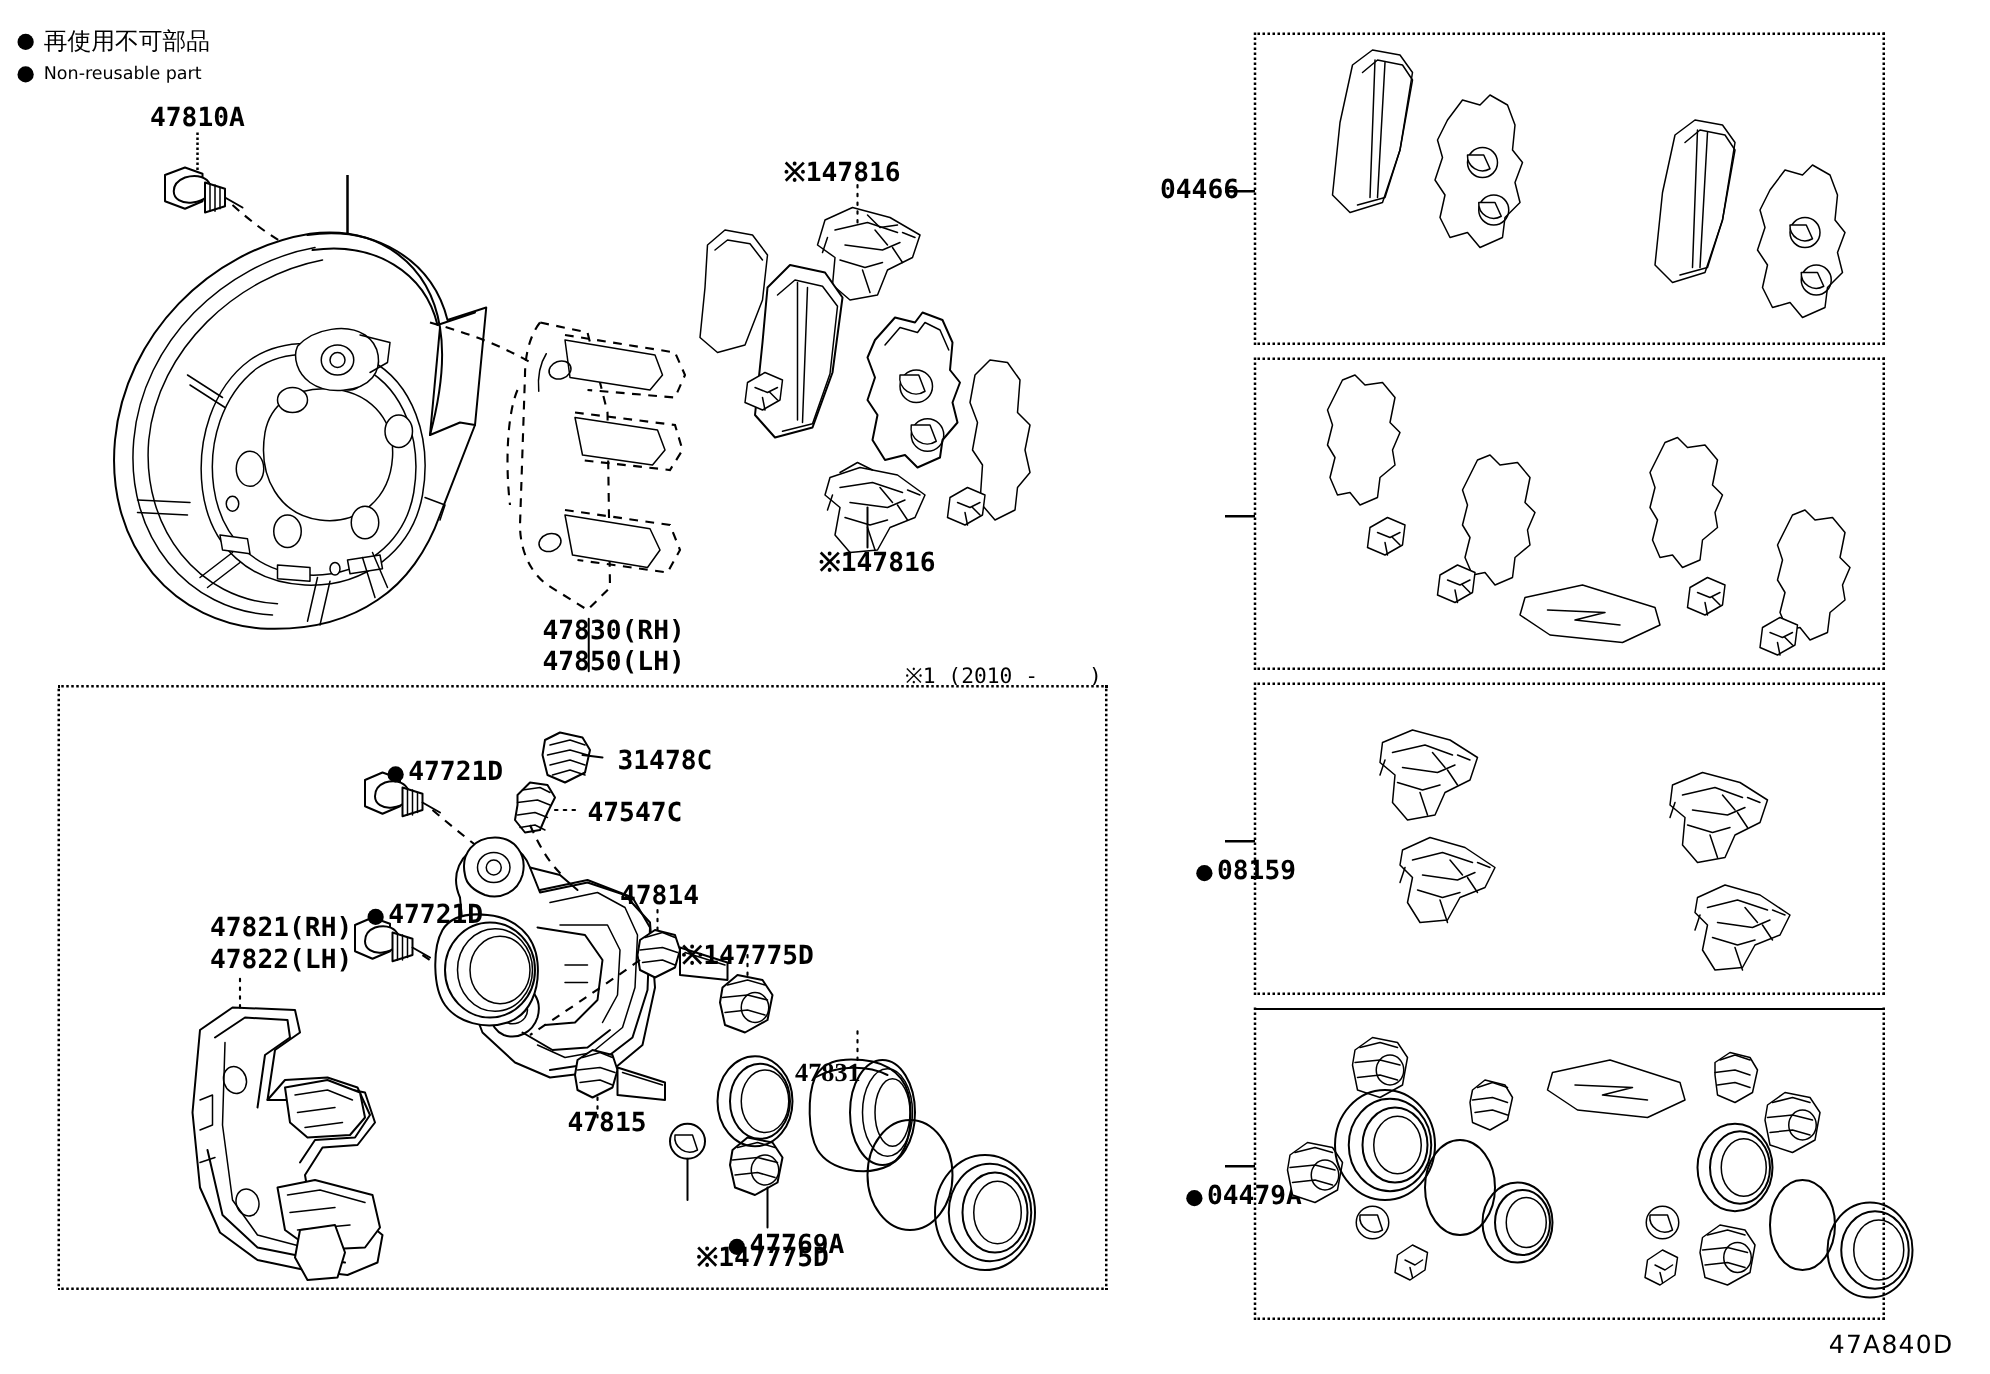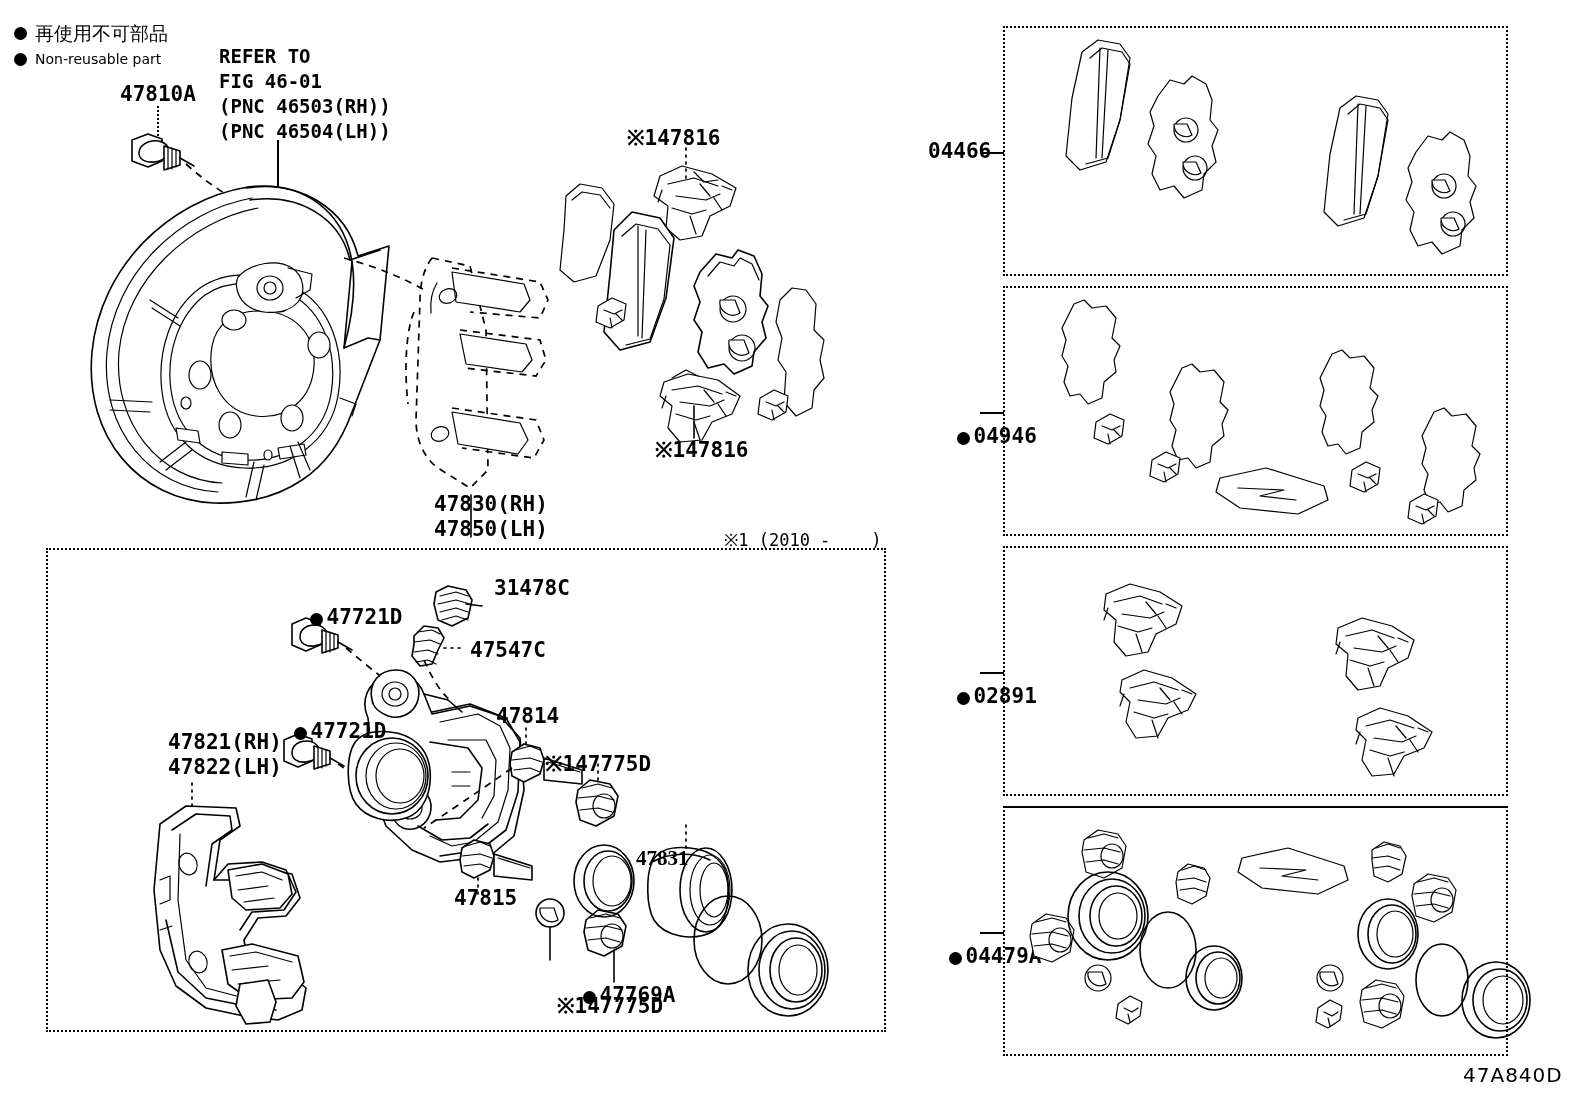--- a/index.html
+++ b/index.html
@@ -46,24 +46,20 @@
     <div class="row">
       <span class="bullet"></span>
       <span class="jp">再使用不可部品</span>
     </div>
     <div class="row">
       <span class="bullet"></span>
       <span class="en">Non-reusable part</span>
     </div>
   </div>
 
-  <div class="refer" style="left:219px;top:44px;">REFER TO
-FIG 46-01
-(PNC 46503(RH))
-(PNC 46504(LH))</div>
 
   <div class="ldr-vs" style="left:277px;top:140px;height:100px;"></div>
 
   <div class="lbl" style="left:120px;top:82px;">47810A</div>
   <div class="ldr-v" style="left:157px;top:106px;height:34px;"></div>
 
   <svg width="1592" height="1099" viewBox="0 0 1592 1099">
 
     <g>
       <path class="fillw" d="M132 140 l16 -6 l14 5 l0 22 l-14 6 l-16 -6 z"></path>
@@ -337,46 +333,43 @@
       <path class="ln-dot" d="M192 806 L192 780"></path>
     </g>
   </svg>
 
   <div class="lbl" style="left:259px;top:580px;">
     <span class="bullet" style="position:relative;top:2px;margin-right:4px;"></span><span>47721D</span>
   </div>
   <div class="lbl" style="left:243px;top:694px;">
     <span class="bullet" style="position:relative;top:2px;margin-right:4px;"></span><span>47721D</span>
   </div>
-  <div class="lbl" style="left:494px;top:576px;">31478C</div>
+  <div class="lbl" style="left:494px;top:596px;">31478C</div>
   <div class="lbl" style="left:470px;top:638px;">47547C</div>
   <div class="lbl" style="left:168px;top:730px;">47821(RH)
 47822(LH)</div>
   <div class="lbl" style="left:496px;top:704px;">47814</div>
   <div class="lbl" style="left:545px;top:752px;">※147775D</div>
   <div class="lbl" style="left:454px;top:886px;">47815</div>
   <div class="lbl" style="left:532px;top:958px;">
     <span class="bullet" style="position:relative;top:2px;margin-right:4px;"></span><span>47769A</span>
   </div>
   <div class="lbl" style="left:557px;top:994px;">※147775D</div>
   <div class="lbl" style="left:636px;top:846px;font-family:Liberation Serif, serif;">47831</div>
 
   <div class="panel" style="left:1003px;top:26px;width:505px;height:250px;"></div>
   <div class="lbl" style="left:928px;top:139px;">04466</div>
   <div class="ldr-h" style="left:980px;top:152px;width:24px;"></div>
 
   <div class="panel" style="left:1003px;top:286px;width:505px;height:250px;"></div>
-  <div class="lbl" style="left:906px;top:399px;">
-    <span class="bullet" style="position:relative;top:2px;margin-right:4px;"></span><span>04946</span>
-  </div>
   <div class="ldr-h" style="left:980px;top:412px;width:24px;"></div>
 
   <div class="panel" style="left:1003px;top:546px;width:505px;height:250px;"></div>
   <div class="lbl" style="left:906px;top:659px;">
-    <span class="bullet" style="position:relative;top:2px;margin-right:4px;"></span><span>02891</span>
+    <span class="bullet" style="position:relative;top:2px;margin-right:4px;"></span><span>08159</span>
   </div>
   <div class="ldr-h" style="left:980px;top:672px;width:24px;"></div>
 
   <div class="panel solidtl" style="left:1003px;top:806px;width:505px;height:250px;"></div>
   <div class="lbl" style="left:898px;top:919px;">
     <span class="bullet" style="position:relative;top:2px;margin-right:4px;"></span><span>04479A</span>
   </div>
   <div class="ldr-h" style="left:980px;top:932px;width:24px;"></div>
 
   <svg width="1592" height="1099" viewBox="0 0 1592 1099">

